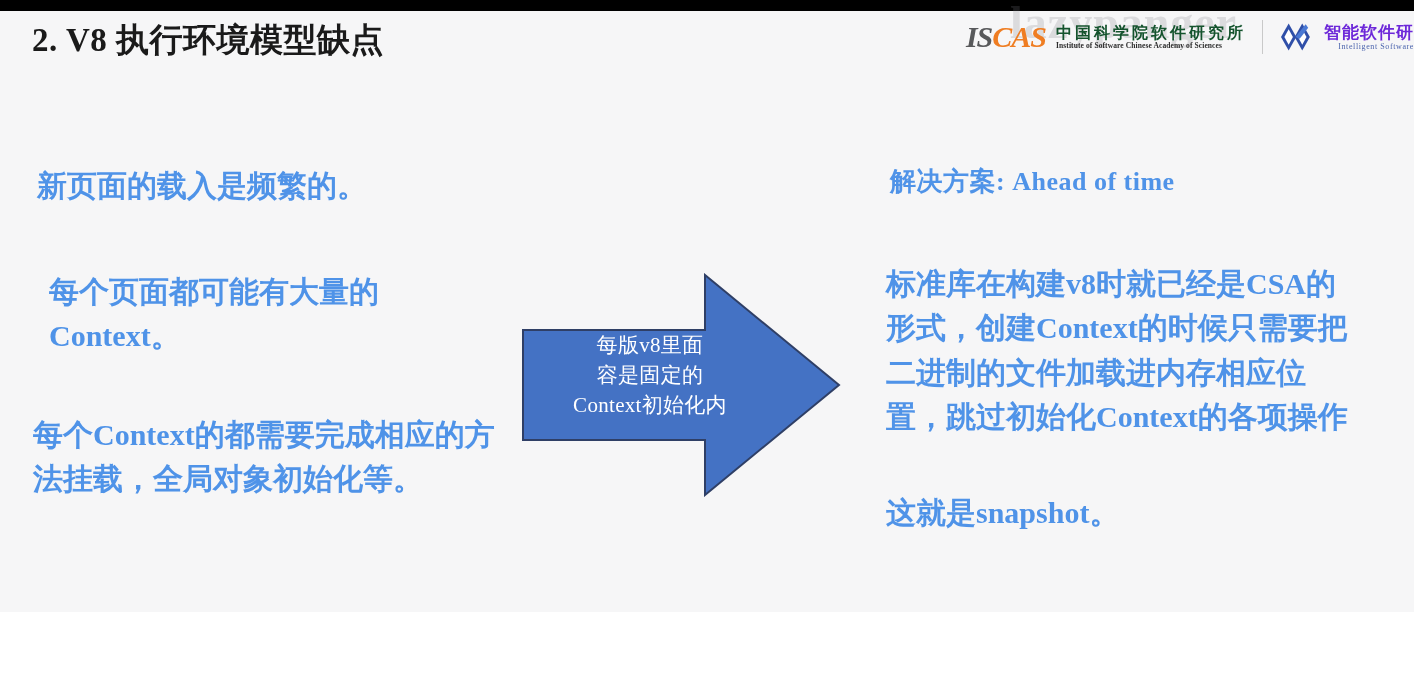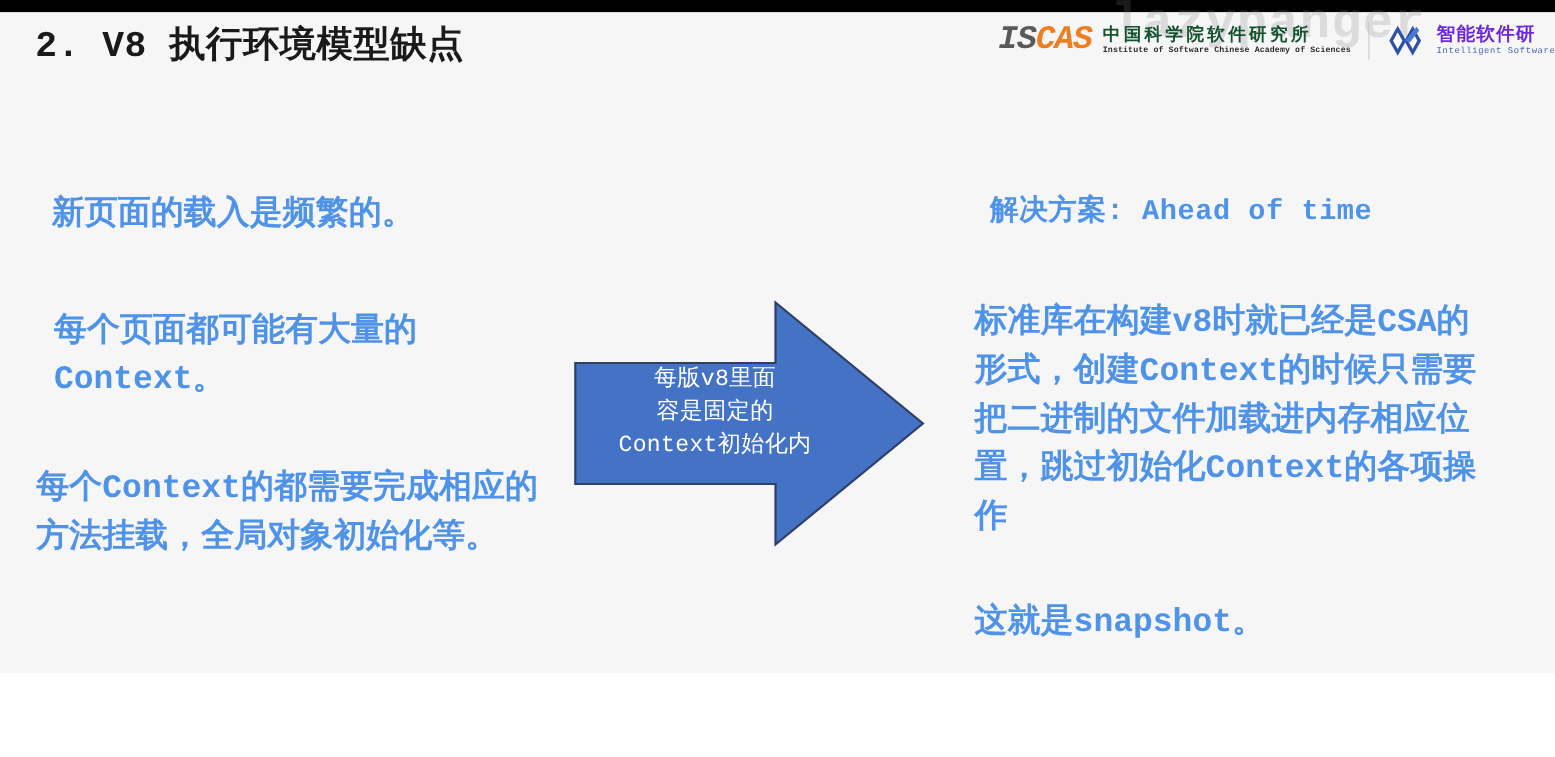--- a/index.html
+++ b/index.html
@@ -6,21 +6,21 @@
     margin: 0;
     padding: 0;
     background: #ffffff;
   }
   #slide {
     position: relative;
     width: 1414px;
     height: 612px;
     background: #f6f6f7;
     overflow: hidden;
-    font-family: Liberation Mono, monospace;
+    font-family: Liberation Serif, serif;
   }
 
   
   .bar-top {
     position: absolute;
     left: 0;
     top: 0;
     width: 1414px;
     height: 11px;
     background: #000000;
@@ -145,21 +145,21 @@
     top: 160px;
     width: 475px;
   }
   .body-text {
     color: #4f93e8;
     font-size: 30px;
     font-weight: bold;
     line-height: 1.47;
     letter-spacing: 0px;
   }
-  .blk-1  { margin: 14px; }
+  .blk-1  { margin: 4px; }
   .blk-2  { margin: 62px 0 0 16px; }
   .blk-3  { margin: 55px 0 0 0; }
 
   .col-right .head-text {
     color: #4f93e8;
     font-size: 26px;
     font-weight: bold;
     line-height: 1.4;
     letter-spacing: 0.5px;
   }

